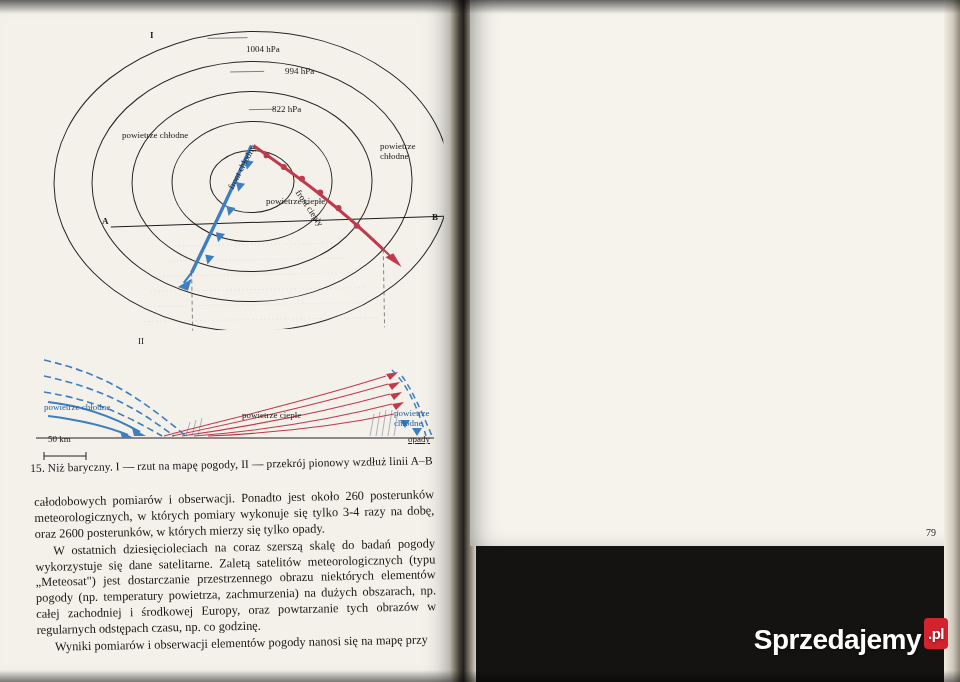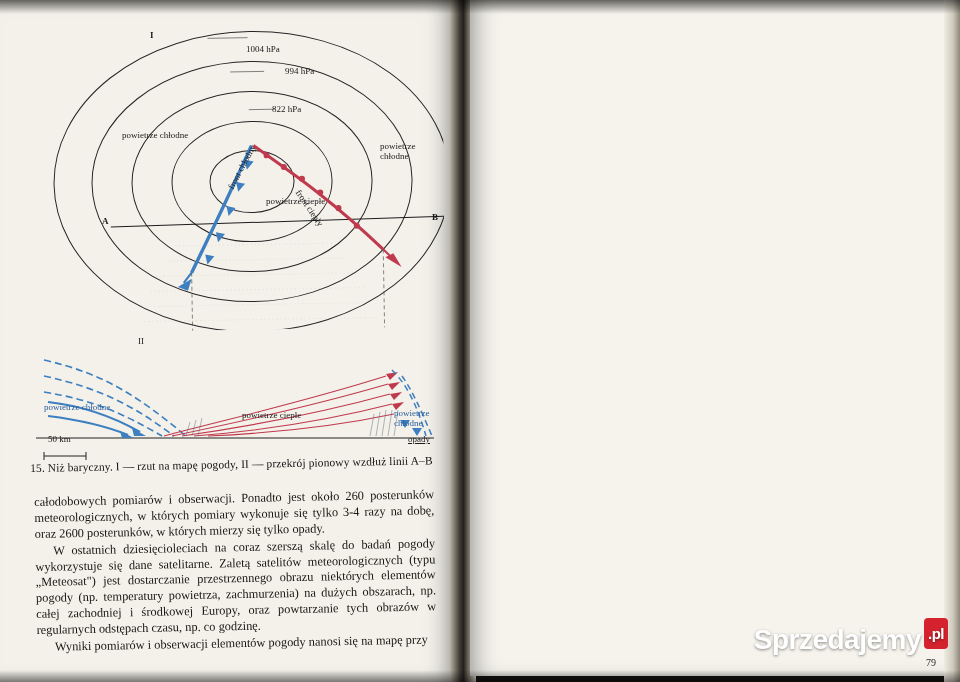--- a/index.html
+++ b/index.html
@@ -15,21 +15,21 @@
   .left-page{
     position:absolute;left:0;top:0;width:456px;height:682px;
     background:#f3f1ea;
     box-shadow:inset -16px 0 26px -12px rgba(0,0,0,.55);
   }
   .gutter{
     position:absolute;left:450px;top:0;width:26px;height:682px;
     background:linear-gradient(90deg,#b9b3a6 0%, #3e3a33 38%, #24211d 52%, #6c665b 70%, #d7d2c6 100%);
   }
   .right-page{
-    position:absolute;left:470px;top:0;width:490px;height:676px;
+    position:absolute;left:470px;top:0;width:490px;height:546px;
     background:#f5f3ec;
     box-shadow:inset 14px 0 26px -12px rgba(0,0,0,.45);
   }
   .page-edge{
     position:absolute;left:944px;top:0;width:16px;height:682px;
     background:linear-gradient(90deg,#efece3,#cfcabd 55%,#8e887b);
   }
   .top-shadow{
     position:absolute;left:0;top:0;width:960px;height:14px;
     background:linear-gradient(180deg,rgba(0,0,0,.55),rgba(0,0,0,0));

